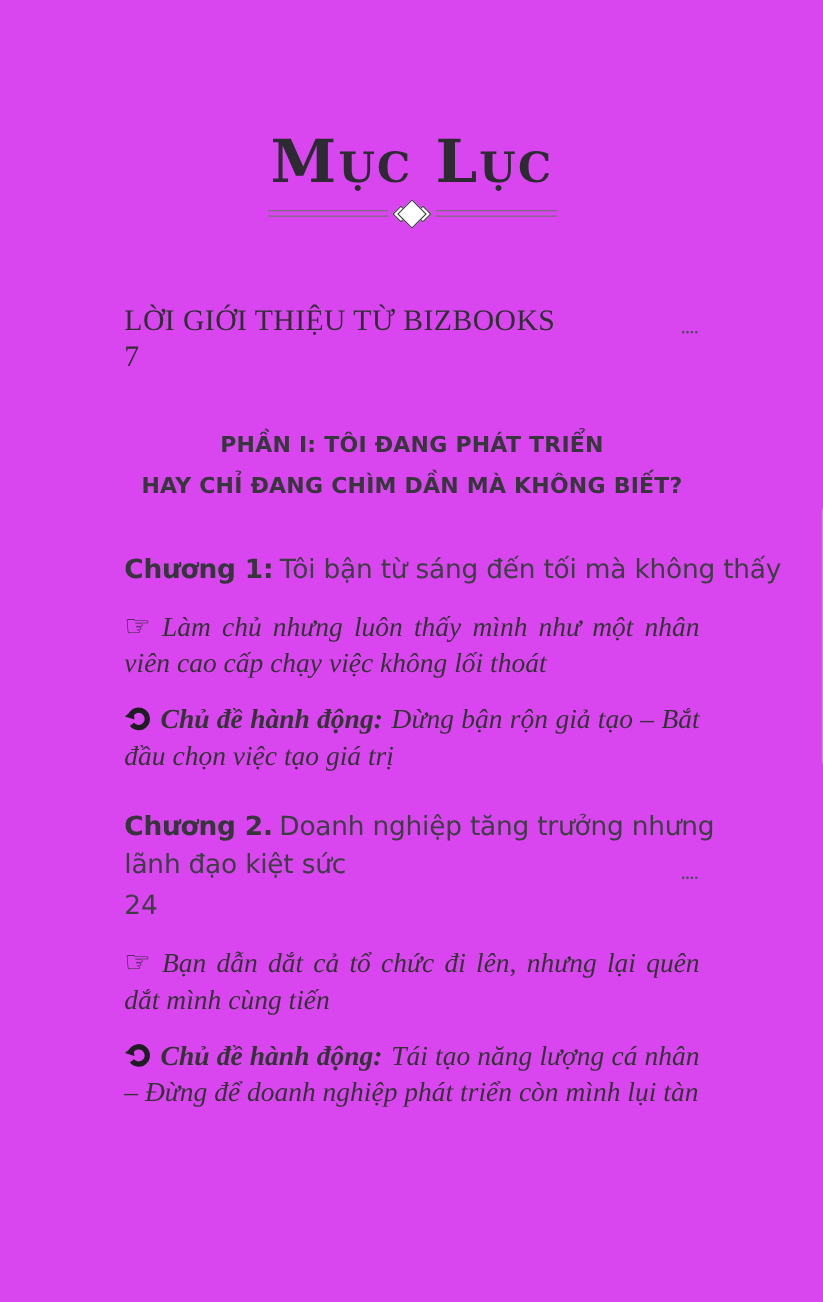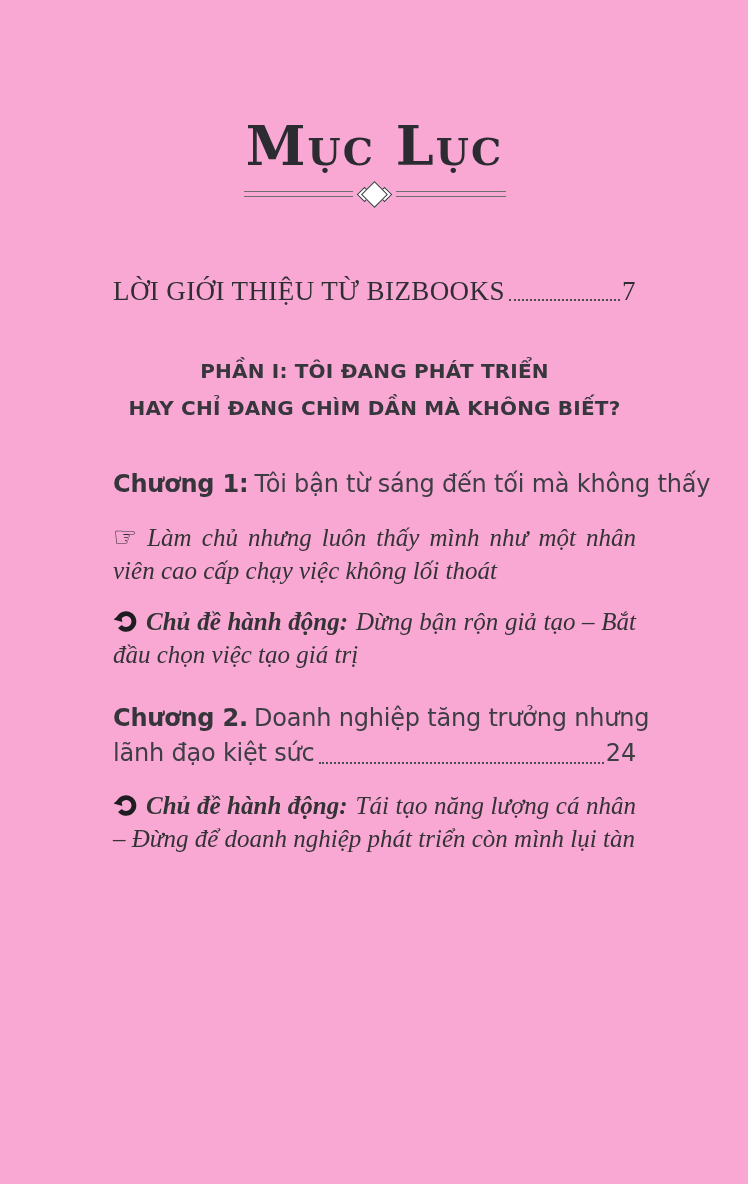--- a/index.html
+++ b/index.html
@@ -1,20 +1,20 @@
 <!DOCTYPE html>
 <html lang="vi"><head>
 <meta charset="utf-8">
 <style>
   html,body{margin:0;padding:0;background:#ffffff;}
   .page{
     position:relative;
     width:748px;height:1184px;
     margin:0 auto;
-    background:#f9a8d4;
+    background:#d946ef;
     box-sizing:border-box;
     padding:118px 112px 40px 113px;
     overflow:hidden;
     color:#2f2f34;
   }
   
   .masthead{ text-align:center; margin-bottom:72px; }
   .masthead h1{
     margin:0;
     font-family:"DejaVu Serif","Liberation Serif",serif;
@@ -48,20 +48,21 @@
   .diamond.sm{ width:11px;height:11px; }
   .diamond.lg{ width:19px;height:19px; z-index:2; }
   .diamond.left{  margin-right:-5px; margin-left:6px;}
   .diamond.right{ margin-left:-5px;  margin-right:6px;}
 
   
   .toc-line{
     display:flex;
     align-items:baseline;
     width:100%;
+    flex-direction:column;
   }
   .dots{
     flex:1 1 auto;
     min-width:14px;
     border-bottom:2.6px dotted #4a4a50;
     margin:0 2px 0 4px;
     align-self:flex-end;
     transform:translateY(-6px);
   }
   
@@ -167,20 +168,23 @@
 
   <section class="chapter">
     <div class="ch-line">
       <strong>Chương 2.</strong><span>Doanh nghiệp tăng trưởng nhưng</span>
     </div>
     <div class="toc-line ch-line ch-line2">
       <span>lãnh đạo kiệt sức</span>
       <span class="dots"></span>
       <span>24</span>
     </div>
+    <p class="note">
+      <span class="hand">☞</span><span>Bạn dẫn dắt cả tổ chức đi lên, nhưng lại quên dắt mình cùng tiến</span>
+    </p>
     <p class="action">
       <svg class="arrow-svg" viewBox="0 0 26 26" aria-hidden="true">
         <path d="M 7.2,18.2 A 8.2,8.2 0 1 0 6.4,9.0" fill="none" stroke="#1e1e22" stroke-width="5"></path>
         <polygon points="0.6,10.8 8.4,4.2 9.6,13.6" fill="#1e1e22"></polygon>
       </svg><strong class="alabel">Chủ đề hành động:</strong><span>Tái tạo năng lượng cá nhân – Đừng để doanh nghiệp phát triển còn mình lụi tàn</span>
     </p>
   </section>
 
 </div>
 

